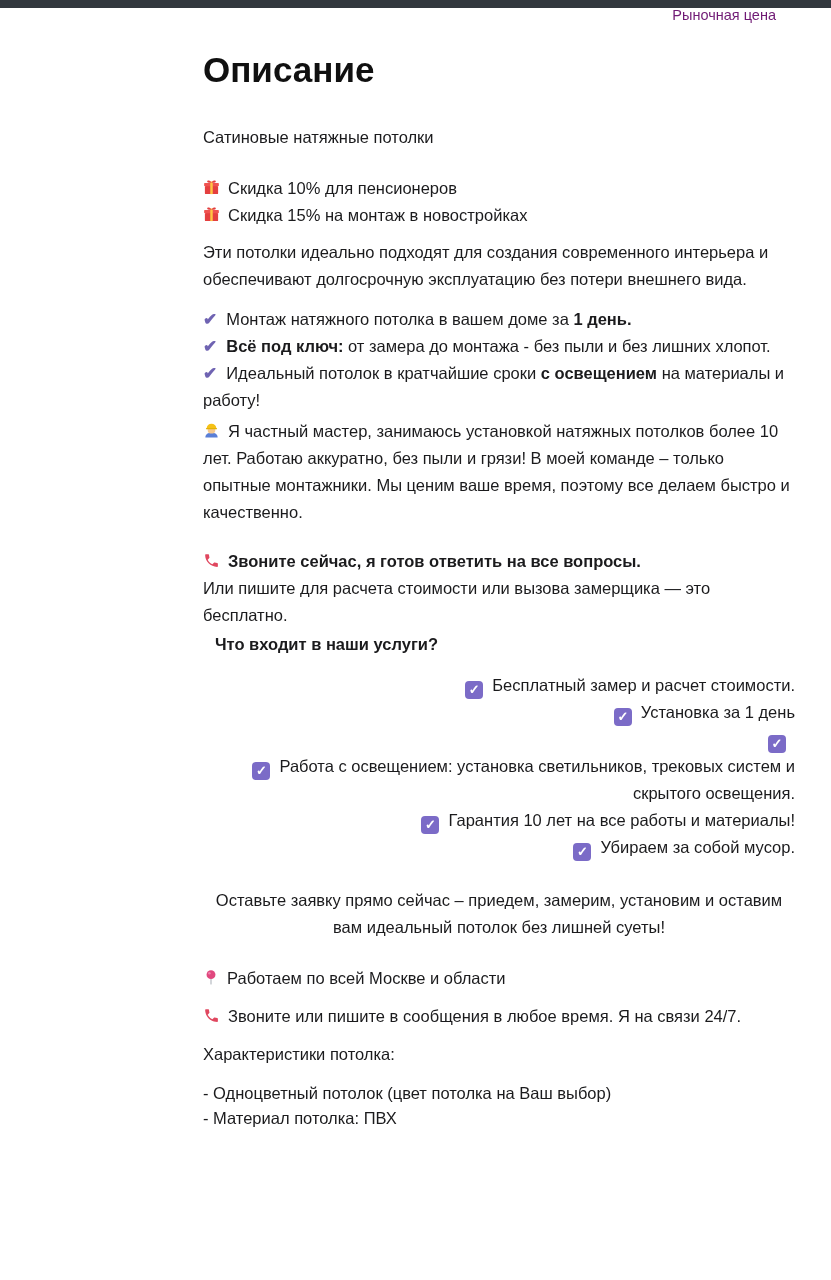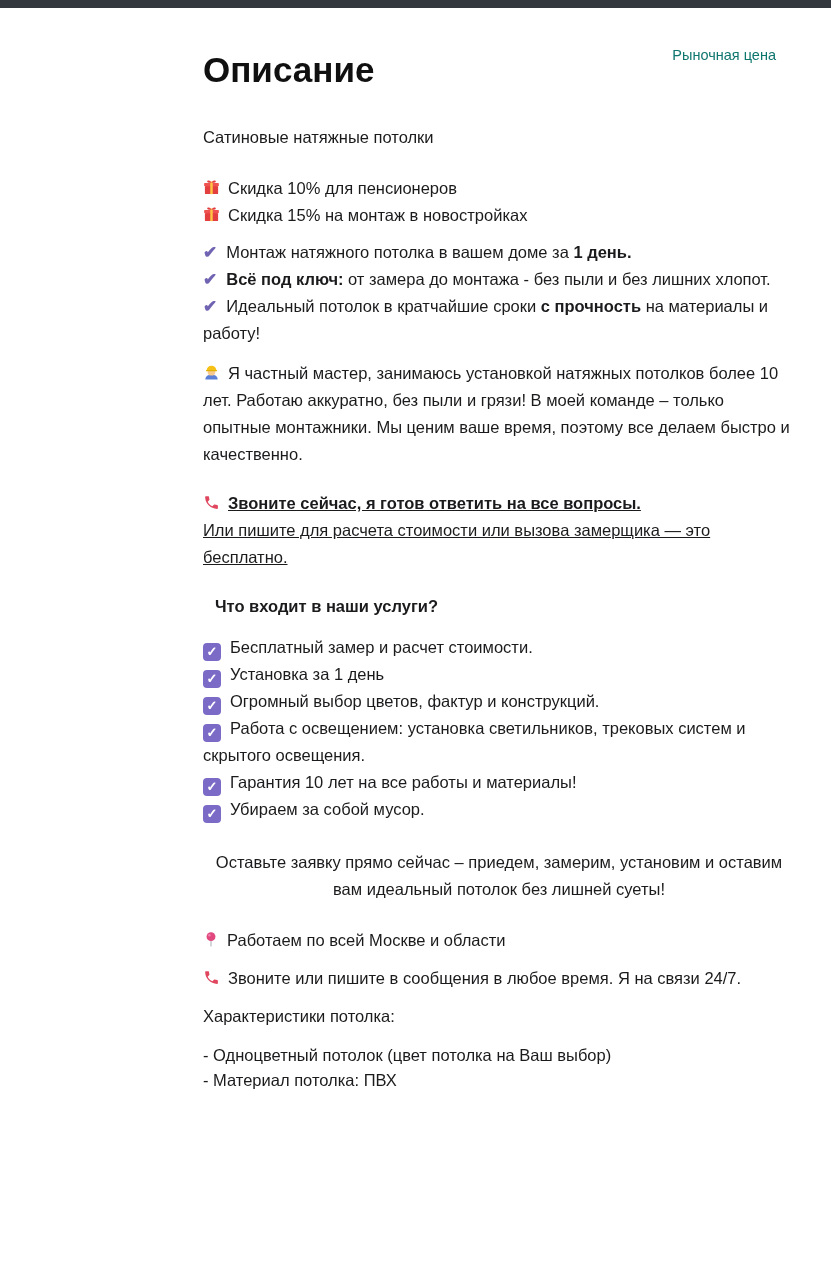--- a/index.html
+++ b/index.html
@@ -7,38 +7,38 @@
   body {
     width: 831px; height: 1280px; overflow: hidden;
     background: #ffffff;
     font-family: "Liberation Sans", sans-serif;
     color: #1b1b1d;
     position: relative;
   }
   .topbar { width: 100%; height: 8px; background: #32383e; }
   .market-price {
     position: absolute; top: 7px; right: 55px;
-    font-size: 14.5px; color: #0f766e; text-decoration: none; cursor: pointer; margin-top: 40px;
+    font-size: 14.5px; color: #701a75; text-decoration: none; cursor: pointer;
   }
   .content {
     margin-left: 203px; width: 592px; padding-top: 46px;
     font-size: 16.5px; line-height: 27px;
   }
   h1.title { font-size: 35px; line-height: 32px; margin: 0 0 38px 0; font-weight: bold; color: #101010; }
   p { margin: 4px 0 13px 0; }
   .intro { margin-bottom: 24px; }
   .discounts { margin-bottom: 10px; }
   .discounts .line { line-height: 27px; }
   b, .bold { font-weight: bold; }
-  .benefits { margin-bottom: 13px; }
+  .benefits { margin-bottom: 4px; }
   .benefit { line-height: 27px; }
   .master-para { margin-bottom: 22px; }
-  .call-block { margin-bottom: 22px; text-decoration: underline; }
+  .call-block { margin-bottom: 2px; }
   .services-title { font-weight: bold; margin: 0 0 14px 12px; }
-  .services { margin-bottom: 16px; }
+  .services { margin-bottom: 16px; text-align: right; }
   .service { line-height: 27px; }
   .cta { margin: 26px 0 24px 0; text-align: center; }
   .contact { margin: 0 0 11px 0; }
   .specs-title { margin: 4px 0 13px 0; }
   .spec { line-height: 25px; }
   .check-icon { color: #6f63b2; font-weight: bold; font-size: 17px; margin-right: 9px; }
   .check-icon::before { content: "\2714"; }
   .checkbox-icon {
     display: inline-block; width: 18px; height: 18px; border-radius: 4px;
     background: #7b6bc7; color: #ffffff; vertical-align: -3px; margin-right: 9px;
@@ -72,30 +72,31 @@
     <div class="line">
       <svg class="em" width="17" height="17" viewBox="0 0 18 18">
         <rect x="2" y="7.5" width="14" height="8.5" rx="1" fill="#e43f3f"></rect>
         <rect x="1.2" y="4.2" width="15.6" height="3.4" rx="0.8" fill="#ef5350"></rect>
         <rect x="7.7" y="2.6" width="2.6" height="13.4" fill="#ffc442"></rect>
         <path d="M9 3.6 C7 0.8,3.6 1.4,4.6 3.3 C5.2 4.4,7.6 4,9 3.6 C10.4 4,12.8 4.4,13.4 3.3 C14.4 1.4,11 0.8,9 3.6 Z" fill="#e43f3f"></path>
       </svg><span>Скидка 15% на монтаж в новостройках</span>
     </div>
   </div>
 
+  <p>Эти потолки идеально подходят для создания современного интерьера и обеспечивают долгосрочную эксплуатацию без потери внешнего вида.</p>
 
   <div class="benefits">
     <div class="benefit">
       <span class="check-icon"></span><span>Монтаж натяжного потолка в вашем доме за </span><b>1 день.</b><span></span>
     </div>
     <div class="benefit">
       <span class="check-icon"></span><span></span><b>Всё под ключ:</b><span> от замера до монтажа - без пыли и без лишних хлопот.</span>
     </div>
     <div class="benefit">
-      <span class="check-icon"></span><span>Идеальный потолок в кратчайшие сроки </span><b>с прочность</b><span> на материалы и работу!</span>
+      <span class="check-icon"></span><span>Идеальный потолок в кратчайшие сроки </span><b>с освещением</b><span> на материалы и работу!</span>
     </div>
   </div>
 
   <p class="master-para">
     <svg class="em" width="17" height="17" viewBox="0 0 18 18">
       <path d="M2.5 16.5 C2.5 13 5.5 11.5 9 11.5 C12.5 11.5 15.5 13 15.5 16.5 Z" fill="#5b7fd6"></path>
       <circle cx="9" cy="8.2" r="4.1" fill="#f6c98f"></circle>
       <path d="M3.9 6.9 A5.1 5.1 0 0 1 14.1 6.9 Z" fill="#f5c116"></path>
       <rect x="3.1" y="6.3" width="11.8" height="1.5" rx="0.75" fill="#e3b106"></rect>
     </svg><span>Я частный мастер, занимаюсь установкой натяжных потолков более 10 лет. Работаю аккуратно, без пыли и грязи! В моей команде – только опытные монтажники. Мы ценим ваше время, поэтому все делаем быстро и качественно.</span>
@@ -113,21 +114,21 @@
   <p class="services-title">Что входит в наши услуги?</p>
 
   <div class="services">
     <div class="service">
       <span class="checkbox-icon"></span><span>Бесплатный замер и расчет стоимости.</span>
     </div>
     <div class="service">
       <span class="checkbox-icon"></span><span>Установка за 1 день</span>
     </div>
     <div class="service">
-      <span class="checkbox-icon"></span><span>Огромный выбор цветов, фактур и конструкций.</span>
+      <span class="checkbox-icon"></span>
     </div>
     <div class="service">
       <span class="checkbox-icon"></span><span>Работа с освещением: установка светильников, трековых систем и скрытого освещения.</span>
     </div>
     <div class="service">
       <span class="checkbox-icon"></span><span>Гарантия 10 лет на все работы и материалы!</span>
     </div>
     <div class="service">
       <span class="checkbox-icon"></span><span>Убираем за собой мусор.</span>
     </div>

